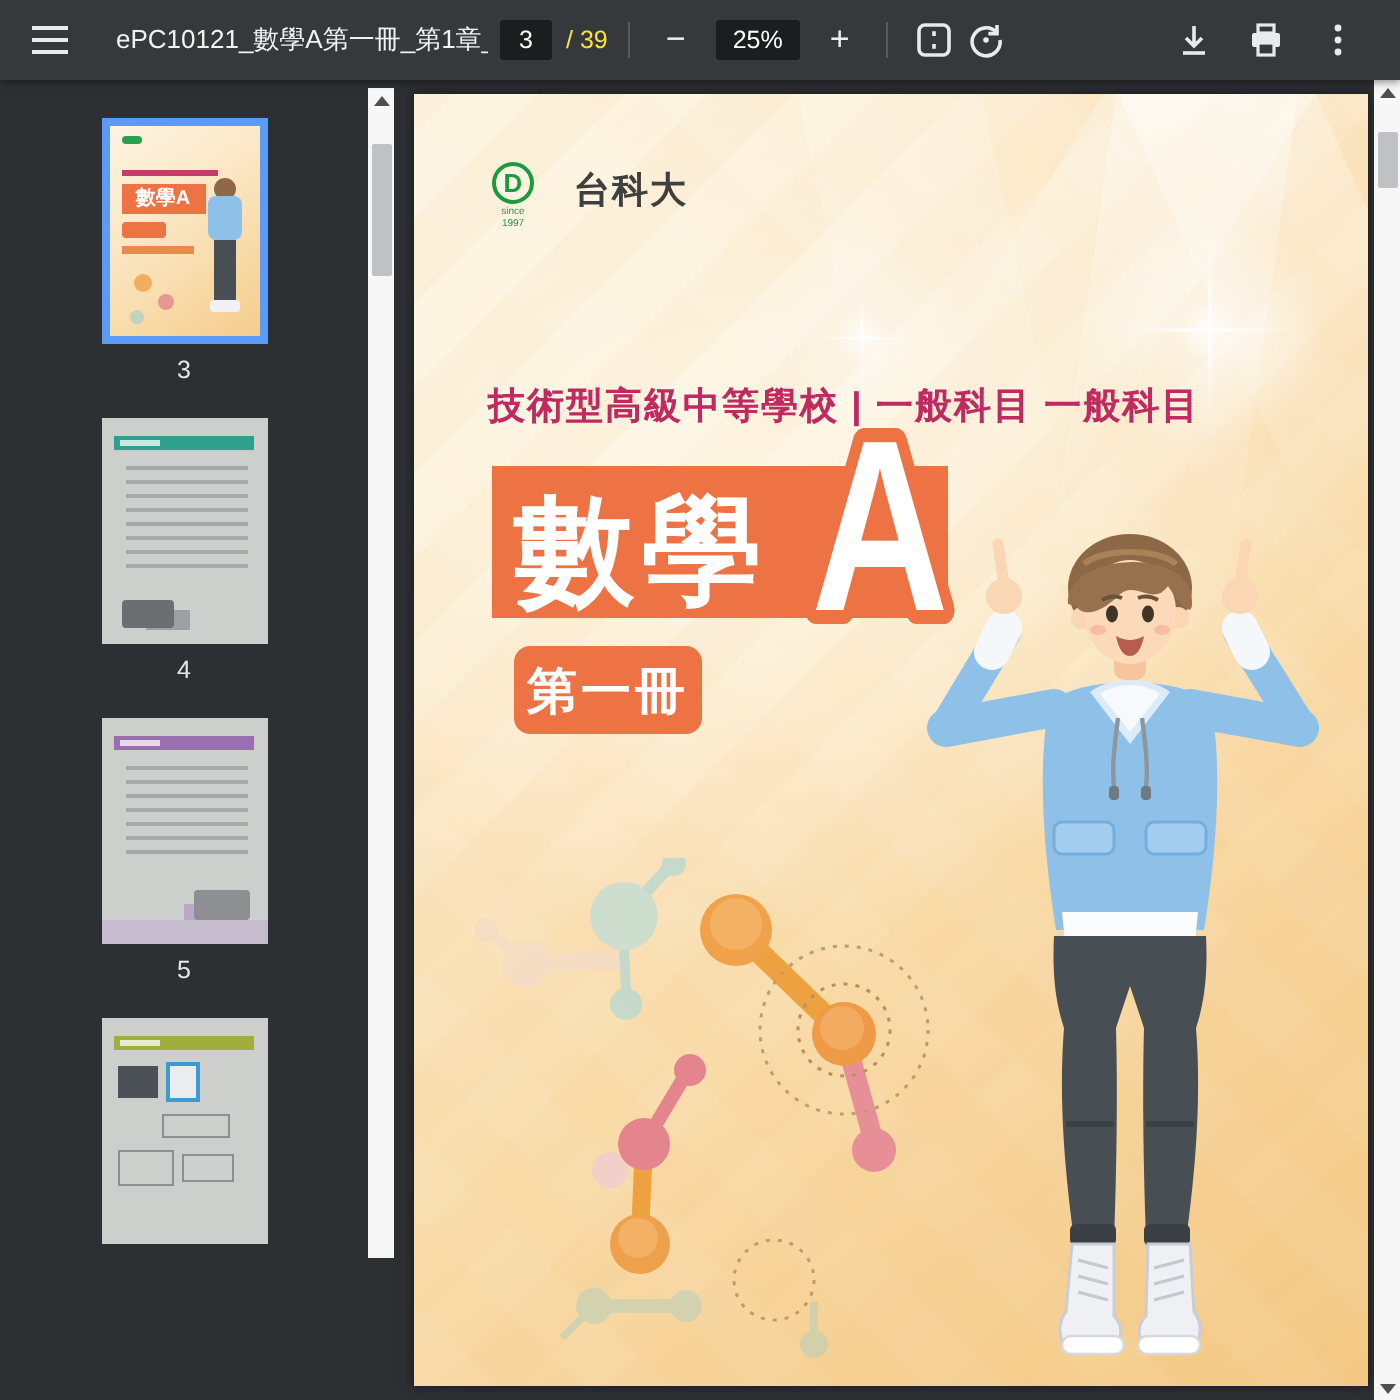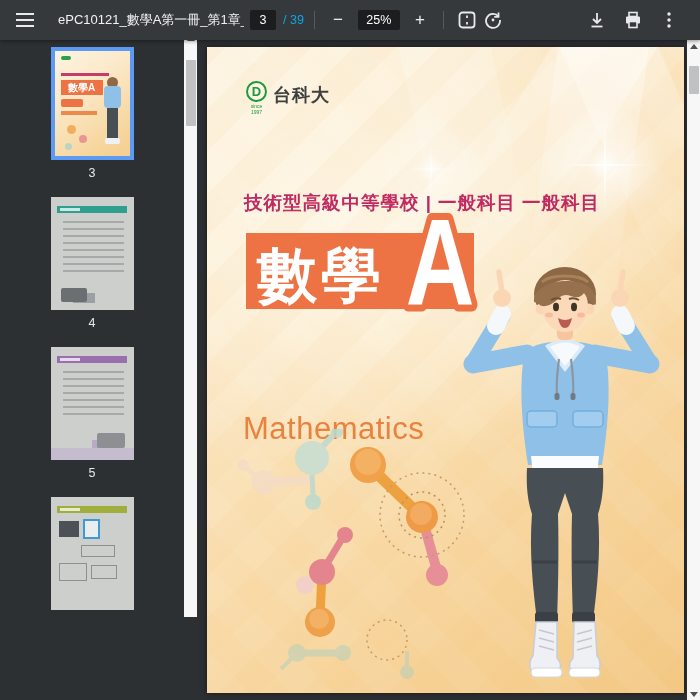--- a/index.html
+++ b/index.html
@@ -11,32 +11,32 @@
     background:#36393b; display:flex; align-items:center; color:#e8eaed;
     box-shadow:0 1px 4px rgba(0,0,0,.45); z-index:30; }
   .tb-btn { display:flex; align-items:center; justify-content:center;
     width:26px; height:26px; border-radius:50%; cursor:pointer; flex:none; }
   .menu-btn { margin-left:12px; }
   .doc-title { margin-left:20px; font-size:13px; color:#f1f2f3;
     white-space:nowrap; width:186px; overflow:hidden; }
   .page-box { background:#1b1d1f; color:#fff; min-width:26px; height:20px;
     border-radius:2px; font-size:12.5px; display:flex; align-items:center;
     justify-content:center; padding:0 5px; margin-left:6px; }
-  .page-total { font-size:12.5px; margin-left:7px; color:#0ea5e9; white-space:nowrap; }
+  .page-total { font-size:12.5px; margin-left:7px; color:#fde047; white-space:nowrap; }
   .tb-sep { width:1px; height:18px; background:#57595b; margin:0 10px; flex:none; }
   .zoom-glyph { font-size:17px; color:#eceeef; }
   .zoom-box { background:#1b1d1f; color:#fff; width:42px; height:20px;
     border-radius:2px; font-size:12.5px; display:flex; align-items:center;
     justify-content:center; margin:0 7px; }
   .tb-spacer { flex:1; }
   .tb-right { display:flex; align-items:center; margin-right:8px; }
   .tb-right .tb-btn { margin-right:10px; }
 
   
-  .sidebar { position:absolute; top:32px; left:0; width:197px; height:585px;
+  .sidebar { position:absolute; top:44px; left:0; width:197px; height:585px;
     background:#2d3033; overflow:hidden; }
   .thumb-col { position:absolute; top:0; left:0; width:184px; height:660px;
     padding-top:15px; display:flex; flex-direction:column; align-items:center; }
   .thumb-item { margin-bottom:15px; display:flex; flex-direction:column; align-items:center; }
   .thumb { width:83px; height:113px; background:#cdcfcc; position:relative;
     overflow:hidden; cursor:pointer; }
   .thumb.selected { border:4px solid #5b9bf5; }
   .thumb-label { margin-top:6px; height:16px; font-size:12.5px; color:#e6e7e8; text-align:center; }
 
   
@@ -130,21 +130,21 @@
   .sparkle .h { position:absolute; left:-44px; top:-1px; width:88px; height:2px;
     background:linear-gradient(to right, transparent, rgba(255,255,255,.95), transparent); }
   .sp1 { left:398px; top:118px; }
   .sp2 { left:224px; top:122px; transform:scale(.6); }
 
   .brand { position:absolute; left:39px; top:34px; display:flex; align-items:flex-start; }
   .logo-mark { width:21px; height:21px; border:2.5px solid #1c9a3d; border-radius:50%;
     color:#1c9a3d; font-weight:bold; font-size:13px; display:flex; align-items:center;
     justify-content:center; background:rgba(255,255,255,.25); }
   .logo-since { font-size:5px; color:#1c9a3d; margin-top:1px; text-align:center; width:21px; }
-  .logo-text { font-size:18px; color:#3f3f3f; font-weight:600; margin-left:6px; margin-top:2px; letter-spacing:1px; }
+  .logo-text { font-size:18px; color:#3f3f3f; font-weight:600; margin-left:20px; margin-top:2px; letter-spacing:1px; }
 
   .cover-subtitle { position:absolute; left:37px; top:143px; font-size:18.5px;
     font-weight:bold; color:#bf2a60; letter-spacing:1px; white-space:nowrap; }
   .title-svg { position:absolute; left:36px; top:150px; }
   .volume-badge { position:absolute; left:50px; top:276px; width:94px; height:44px;
     background:#ed7344; border-radius:8px; color:#fff; font-size:25px; font-weight:bold;
     display:flex; align-items:center; justify-content:center; letter-spacing:2px; }
   .authors { position:absolute; left:160px; top:280px; font-size:15px; font-weight:bold;
     color:#4b4b4b; line-height:21px; letter-spacing:1px; }
   .english-title { position:absolute; left:36px; top:364px; font-size:31px;
@@ -328,21 +328,21 @@
     </div>
 
     <div class="cover-subtitle">技術型高級中等學校 | 一般科目 一般科目</div>
 
     <svg class="title-svg" width="260" height="120" viewBox="0 0 260 120">
       <rect x="3" y="36" width="228" height="76" fill="#ed7344"></rect>
       <text x="14" y="99" font-family="Liberation Sans, sans-serif" font-size="60" font-weight="bold" fill="#ffffff" letter-spacing="4">數學</text>
       <text transform="translate(197,108) scale(0.78,1)" text-anchor="middle" font-family="Liberation Sans, sans-serif" font-size="122" font-weight="bold" fill="#ffffff" stroke="#ed7344" stroke-width="14" paint-order="stroke" stroke-linejoin="round">A</text>
     </svg>
 
-    <div class="english-title">Mathematics</div>
+    <div class="volume-badge">第一冊</div>
 
     <svg class="molecules" width="240" height="262" viewBox="0 0 240 262">
       <g opacity=".8">
         <line x1="28" y1="53" x2="78" y2="51" stroke="#f4dcc6" stroke-width="9"></line>
         <circle cx="28" cy="53" r="12" fill="#f4dcc6"></circle>
         <line x1="28" y1="53" x2="10" y2="38" stroke="#f4dcc6" stroke-width="5"></line>
         <circle cx="8" cy="36" r="6" fill="#f4dcc6"></circle>
       </g>
       <g opacity=".85">
         <line x1="77" y1="29" x2="100" y2="4" stroke="#bcd9ce" stroke-width="6"></line>

